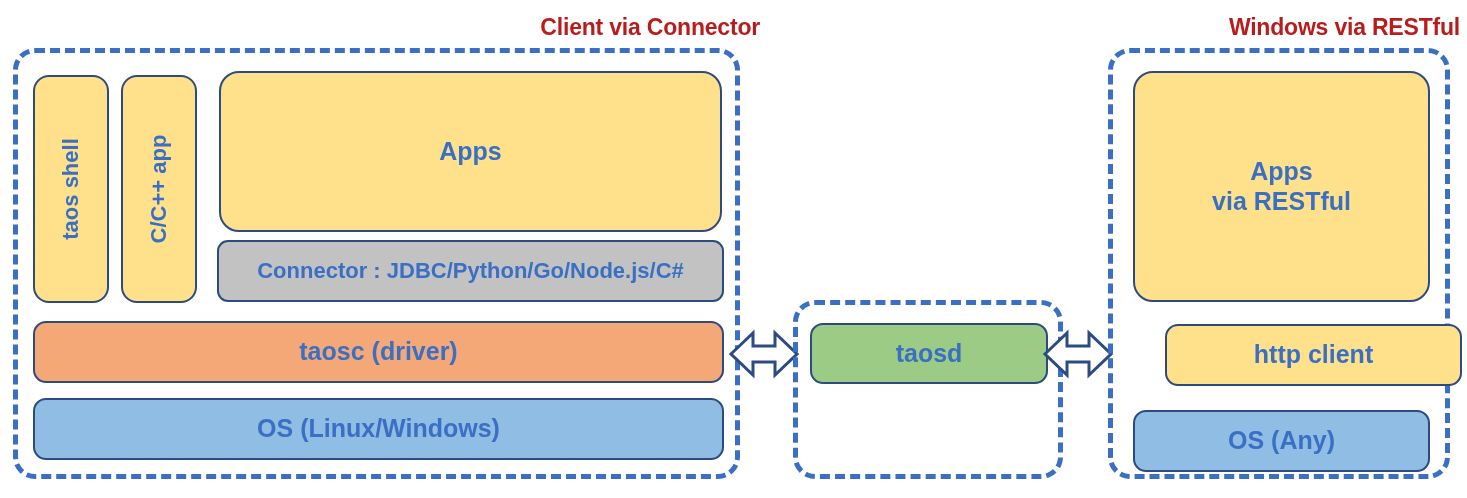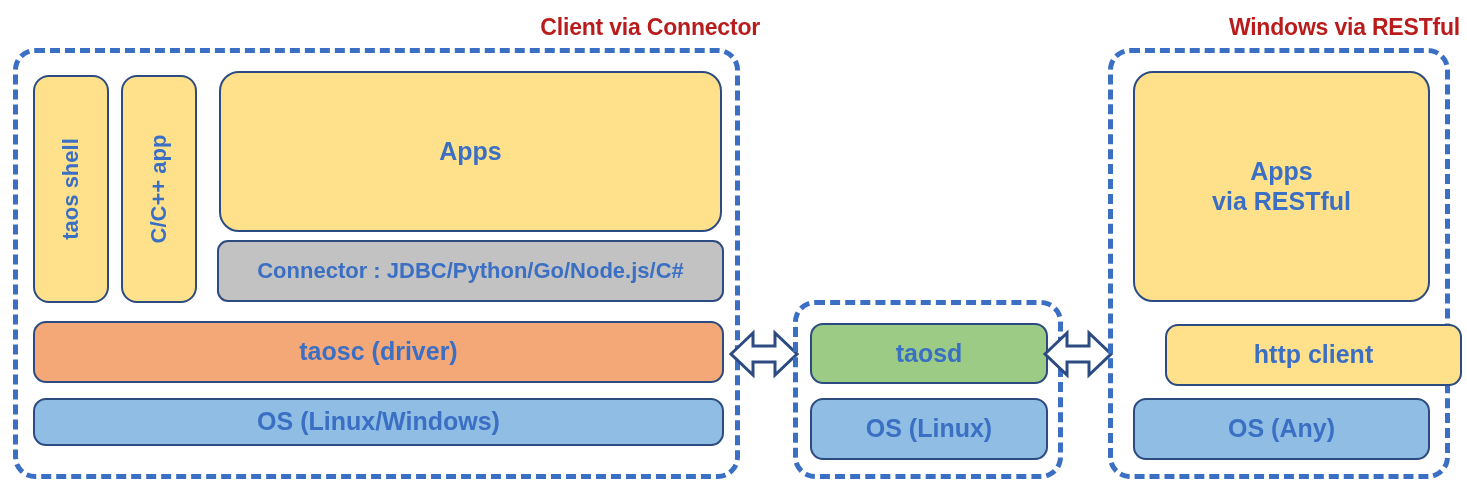--- a/index.html
+++ b/index.html
@@ -75,30 +75,30 @@
     transform: rotate(-90deg);
     white-space: nowrap;
   }
 
   
   #node-taos-shell   { left: 33px;  top: 75px;  width: 76px;  height: 228px; border-radius: 16px; }
   #node-cpp-app      { left: 121px; top: 75px;  width: 76px;  height: 228px; border-radius: 16px; }
   #node-apps         { left: 219px; top: 71px;  width: 503px; height: 161px; border-radius: 20px; }
   #node-connector    { left: 217px; top: 240px; width: 507px; height: 62px; }
   #node-taosc        { left: 33px;  top: 321px; width: 691px; height: 62px; }
-  #node-os-client    { left: 33px;  top: 398px; width: 691px; height: 48px; }
+  #node-os-client    { left: 33px;  top: 398px; width: 691px; height: 62px; }
 
   
   #node-taosd        { left: 810px; top: 323px; width: 238px; height: 61px; }
   #node-os-server    { left: 810px; top: 398px; width: 238px; height: 62px; }
 
   
   #node-apps-rest    { left: 1133px; top: 71px;  width: 297px; height: 231px; border-radius: 20px; }
   #node-http-client  { left: 1133px; top: 324px; width: 297px; height: 62px; margin-left: 32px; }
-  #node-os-any       { left: 1133px; top: 398px; width: 297px; height: 62px; }
+  #node-os-any       { left: 1133px; top: 410px; width: 297px; height: 62px; }
 
   
   .arrow {
     position: absolute;
     width: 70px;
     height: 58px;
   }
   #arrow-left  { left: 729px;  top: 325px; }
   #arrow-right { left: 1043px; top: 325px; }
   .arrow svg { display: block; width: 100%; height: 100%; }
@@ -144,23 +144,20 @@
       <polygon points="2,29 24,8 24,21 46,21 46,8 68,29 46,50 46,37 24,37 24,50" fill="#FFFFFF" stroke="#2C4B80" stroke-width="3" stroke-linejoin="miter"></polygon>
     </svg>
   </div>
 
   <div class="group" id="group-server"></div>
 
   <div class="node green big-label" id="node-taosd">
     <span>taosd</span>
   </div>
 
-  <div class="node blue big-label" id="node-os-server">
-    <span>OS (Linux)</span>
-  </div>
 
   <div class="arrow" id="arrow-right">
     <svg viewBox="0 0 70 58" xmlns="http://www.w3.org/2000/svg">
       <polygon points="2,29 24,8 24,21 46,21 46,8 68,29 46,50 46,37 24,37 24,50" fill="#FFFFFF" stroke="#2C4B80" stroke-width="3" stroke-linejoin="miter"></polygon>
     </svg>
   </div>
 
   <div class="group" id="group-restful"></div>
 
   <div class="node yellow big-label" id="node-apps-rest">

